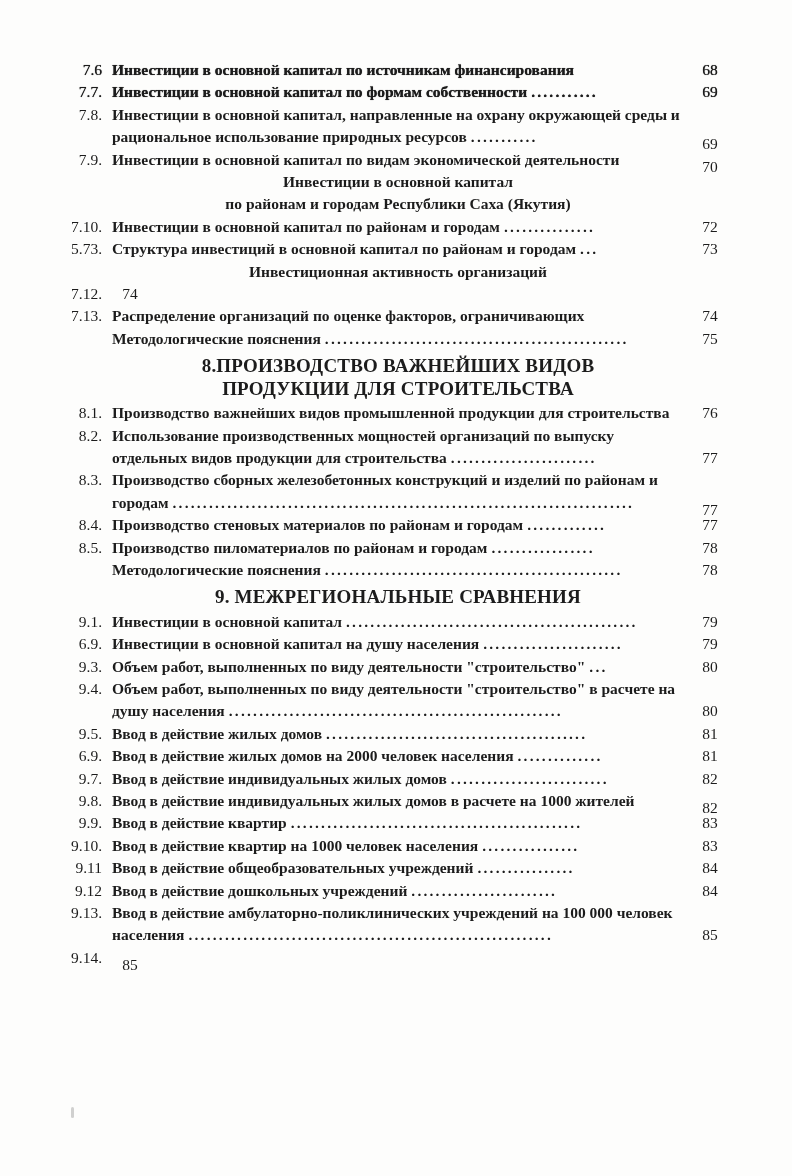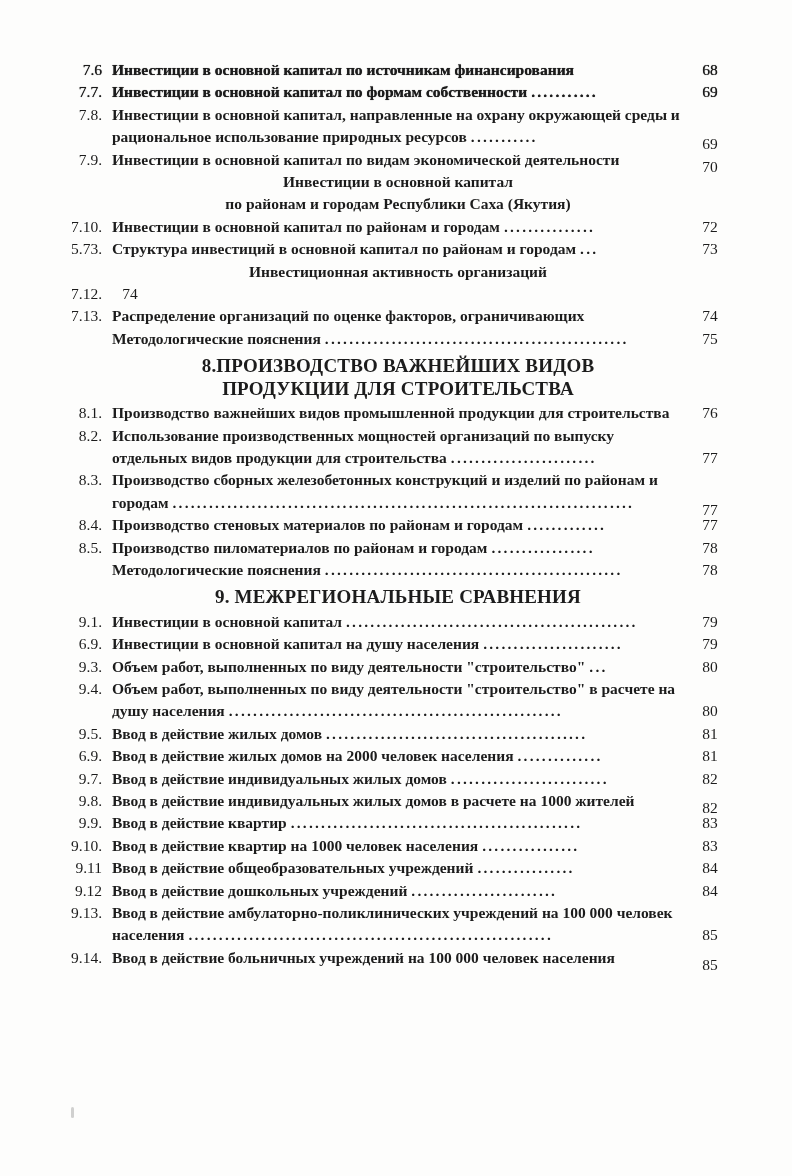--- a/index.html
+++ b/index.html
@@ -275,20 +275,17 @@
       <div class="row">
         <span class="num">9.13.</span>
         <div class="text">
           <div class="line"><span>Ввод в действие амбулаторно-поликлинических учреждений на 100 000 человек</span></div>
           <div class="line"><span>населения</span><span class="dots">............................................................</span></div>
         </div>
         <span class="pg">85</span>
       </div>
       <div class="row low">
         <span class="num">9.14.</span>
-        <div class="text">
-          <div class="line"><span>Ввод в действие больничных учреждений на 100 000 человек населения</span></div>
-        </div>
         <span class="pg">85</span>
       </div>
     </div>
   <div class="scan-speck"></div>
 </div>
 
 </body></html>

